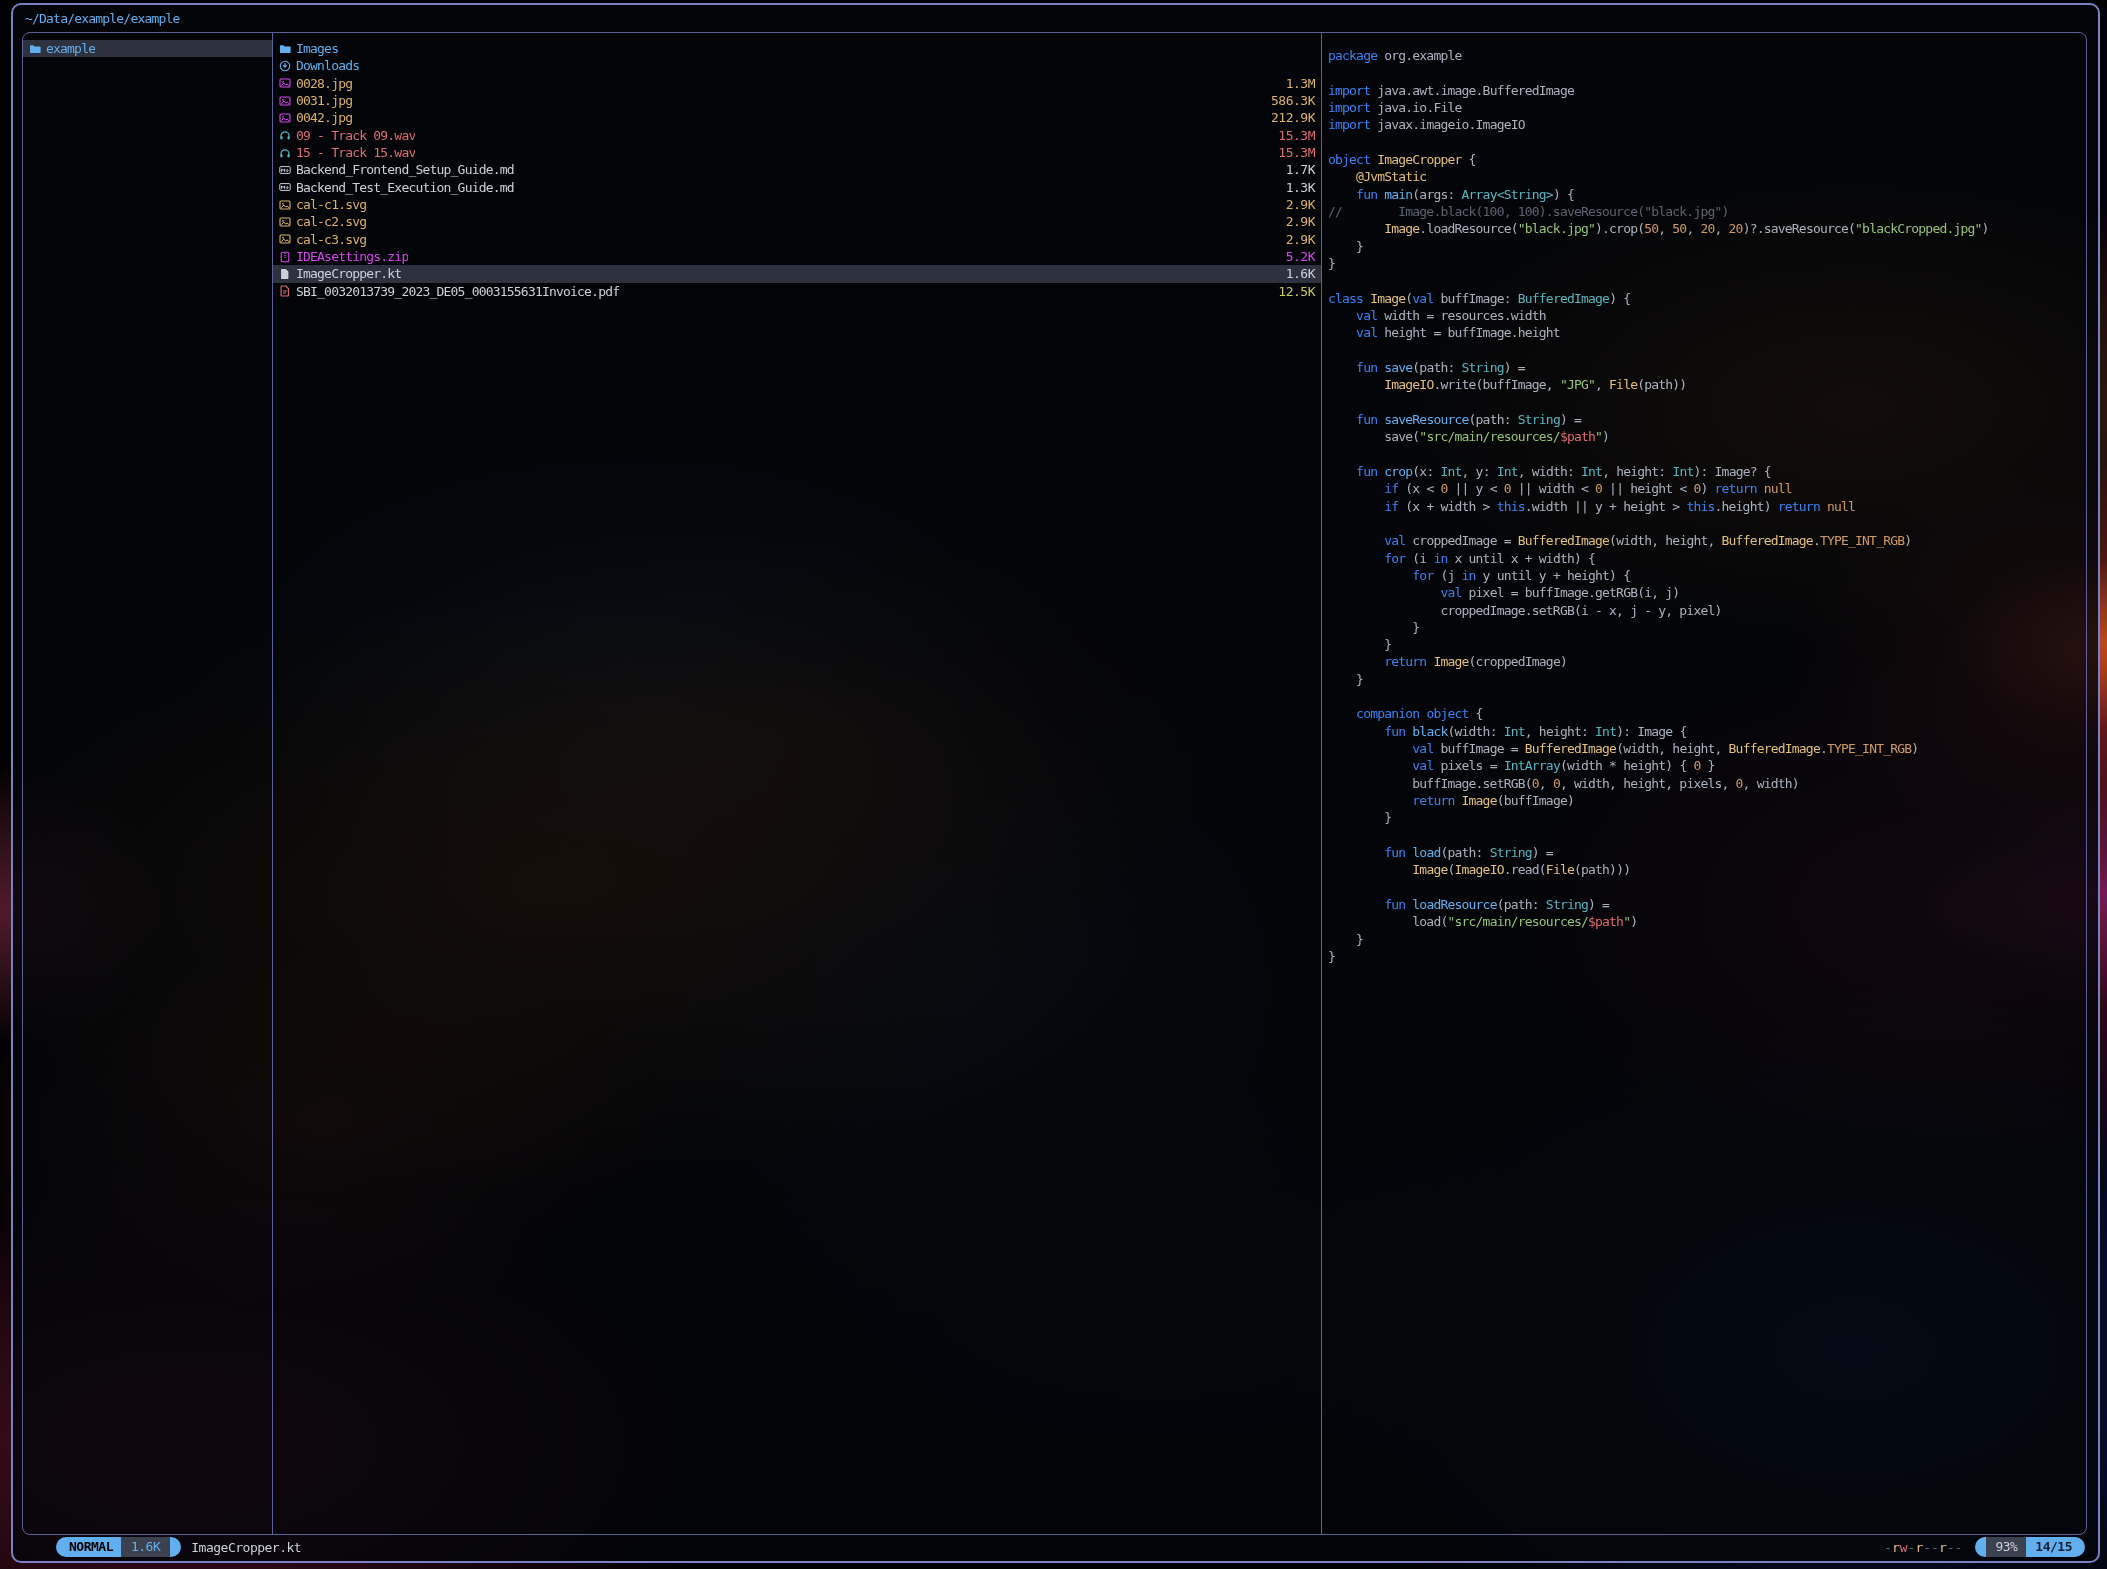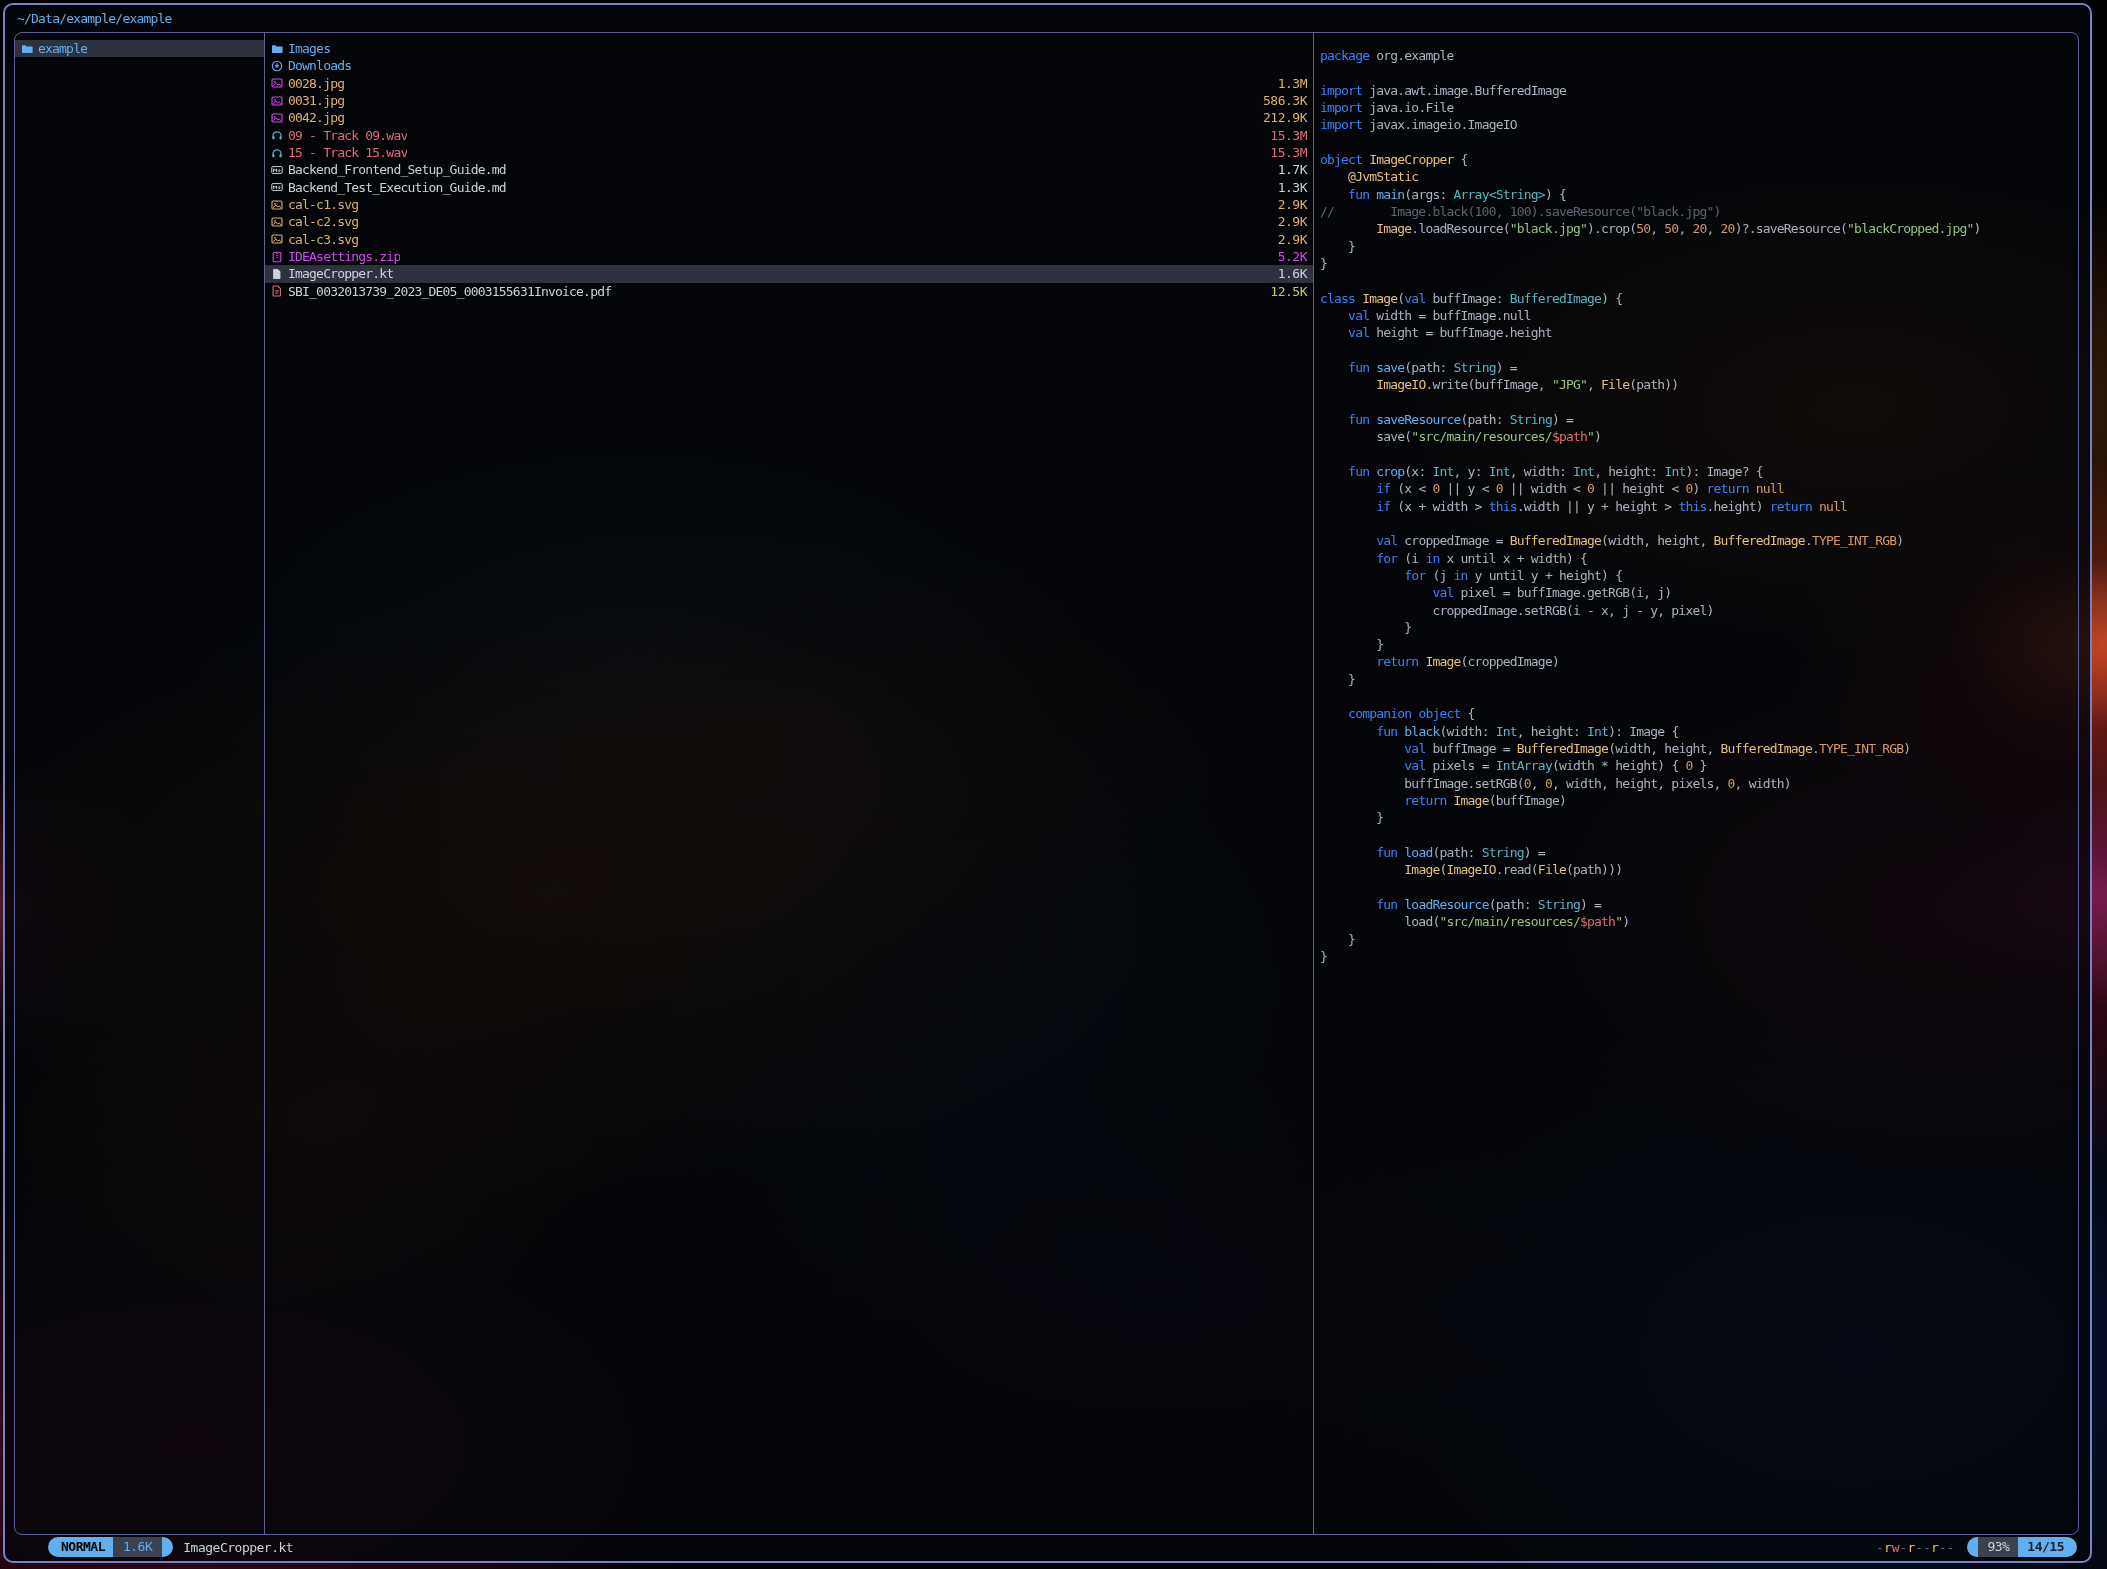--- a/index.html
+++ b/index.html
@@ -18,21 +18,21 @@
       radial-gradient(ellipse 700px 360px at 88% 26%, rgba(210,110,40,0.42), transparent 70%),
       radial-gradient(ellipse 460px 280px at 100% 42%,rgba(235,60,40,0.55), transparent 70%),
       radial-gradient(ellipse 220px 120px at 100% 41%,rgba(255,150,60,0.55), transparent 70%),
       radial-gradient(ellipse 700px 400px at 93% 58%, rgba(200,40,85,0.40), transparent 70%),
       radial-gradient(ellipse 260px 160px at 100% 57%,rgba(190,50,160,0.45), transparent 70%),
       radial-gradient(ellipse 820px 520px at 88% 86%, rgba(30,60,150,0.42), transparent 70%),
       radial-gradient(ellipse 620px 300px at 55% 82%, rgba(60,40,120,0.30), transparent 70%),
       #000; }
 
   
-  .terminal { position:absolute; left:3px; top:3px; width:2089px; height:1560px;
+  .terminal { position:absolute; left:11px; top:3px; width:2089px; height:1560px;
               border:2px solid #7a80c4; border-radius:10px;
               background:rgba(4,6,10,0.82); }
 
   .titlebar { position:absolute; left:12px; top:2px; height:23px; line-height:23px;
               color:#61afef; font-size:13px; letter-spacing:-0.8px; white-space:pre; }
 
   
   .panes { position:absolute; left:9px; right:11px; top:27px; bottom:26px;
            border:1px solid #5c6298; border-radius:8px; display:flex; overflow:hidden; }
   .pane  { padding-top:7px; overflow:hidden; }
@@ -184,21 +184,21 @@
           <div class="code-line">&nbsp;</div>
           <div class="code-line"><span class="tok-k">object</span><span class="tok-c"> ImageCropper</span><span class="tok-p"> {</span></div>
           <div class="code-line"><span class="tok-c">    @JvmStatic</span></div>
           <div class="code-line"><span class="tok-p">    </span><span class="tok-k">fun</span><span class="tok-f"> main</span><span class="tok-p">(args: </span><span class="tok-t">Array&lt;String&gt;</span><span class="tok-p">) {</span></div>
           <div class="code-line"><span class="tok-o">//        Image.black(100, 100).saveResource("black.jpg")</span></div>
           <div class="code-line"><span class="tok-p">        </span><span class="tok-c">Image</span><span class="tok-p">.loadResource(</span><span class="tok-s">"black.jpg"</span><span class="tok-p">).crop(</span><span class="tok-n">50</span><span class="tok-p">, </span><span class="tok-n">50</span><span class="tok-p">, </span><span class="tok-n">20</span><span class="tok-p">, </span><span class="tok-n">20</span><span class="tok-p">)?.saveResource(</span><span class="tok-s">"blackCropped.jpg"</span><span class="tok-p">)</span></div>
           <div class="code-line"><span class="tok-p">    }</span></div>
           <div class="code-line"><span class="tok-p">}</span></div>
           <div class="code-line">&nbsp;</div>
           <div class="code-line"><span class="tok-k">class</span><span class="tok-c"> Image</span><span class="tok-p">(</span><span class="tok-k">val</span><span class="tok-p"> buffImage: </span><span class="tok-t">BufferedImage</span><span class="tok-p">) {</span></div>
-          <div class="code-line"><span class="tok-p">    </span><span class="tok-k">val</span><span class="tok-p"> width = buffImage.null</span></div>
+          <div class="code-line"><span class="tok-p">    </span><span class="tok-k">val</span><span class="tok-p"> width = resources.width</span></div>
           <div class="code-line"><span class="tok-p">    </span><span class="tok-k">val</span><span class="tok-p"> height = buffImage.height</span></div>
           <div class="code-line">&nbsp;</div>
           <div class="code-line"><span class="tok-p">    </span><span class="tok-k">fun</span><span class="tok-f"> save</span><span class="tok-p">(path: </span><span class="tok-t">String</span><span class="tok-p">) =</span></div>
           <div class="code-line"><span class="tok-p">        </span><span class="tok-c">ImageIO</span><span class="tok-p">.write(buffImage, </span><span class="tok-s">"JPG"</span><span class="tok-p">, </span><span class="tok-c">File</span><span class="tok-p">(path))</span></div>
           <div class="code-line">&nbsp;</div>
           <div class="code-line"><span class="tok-p">    </span><span class="tok-k">fun</span><span class="tok-f"> saveResource</span><span class="tok-p">(path: </span><span class="tok-t">String</span><span class="tok-p">) =</span></div>
           <div class="code-line"><span class="tok-p">        save(</span><span class="tok-s">"src/main/resources/</span><span class="tok-i">$path</span><span class="tok-s">"</span><span class="tok-p">)</span></div>
           <div class="code-line">&nbsp;</div>
           <div class="code-line"><span class="tok-p">    </span><span class="tok-k">fun</span><span class="tok-f"> crop</span><span class="tok-p">(x: </span><span class="tok-t">Int</span><span class="tok-p">, y: </span><span class="tok-t">Int</span><span class="tok-p">, width: </span><span class="tok-t">Int</span><span class="tok-p">, height: </span><span class="tok-t">Int</span><span class="tok-p">): Image? {</span></div>
           <div class="code-line"><span class="tok-p">        </span><span class="tok-k">if</span><span class="tok-p"> (x &lt; </span><span class="tok-n">0</span><span class="tok-p"> || y &lt; </span><span class="tok-n">0</span><span class="tok-p"> || width &lt; </span><span class="tok-n">0</span><span class="tok-p"> || height &lt; </span><span class="tok-n">0</span><span class="tok-p">) </span><span class="tok-k">return</span><span class="tok-p"> </span><span class="tok-n">null</span></div>

